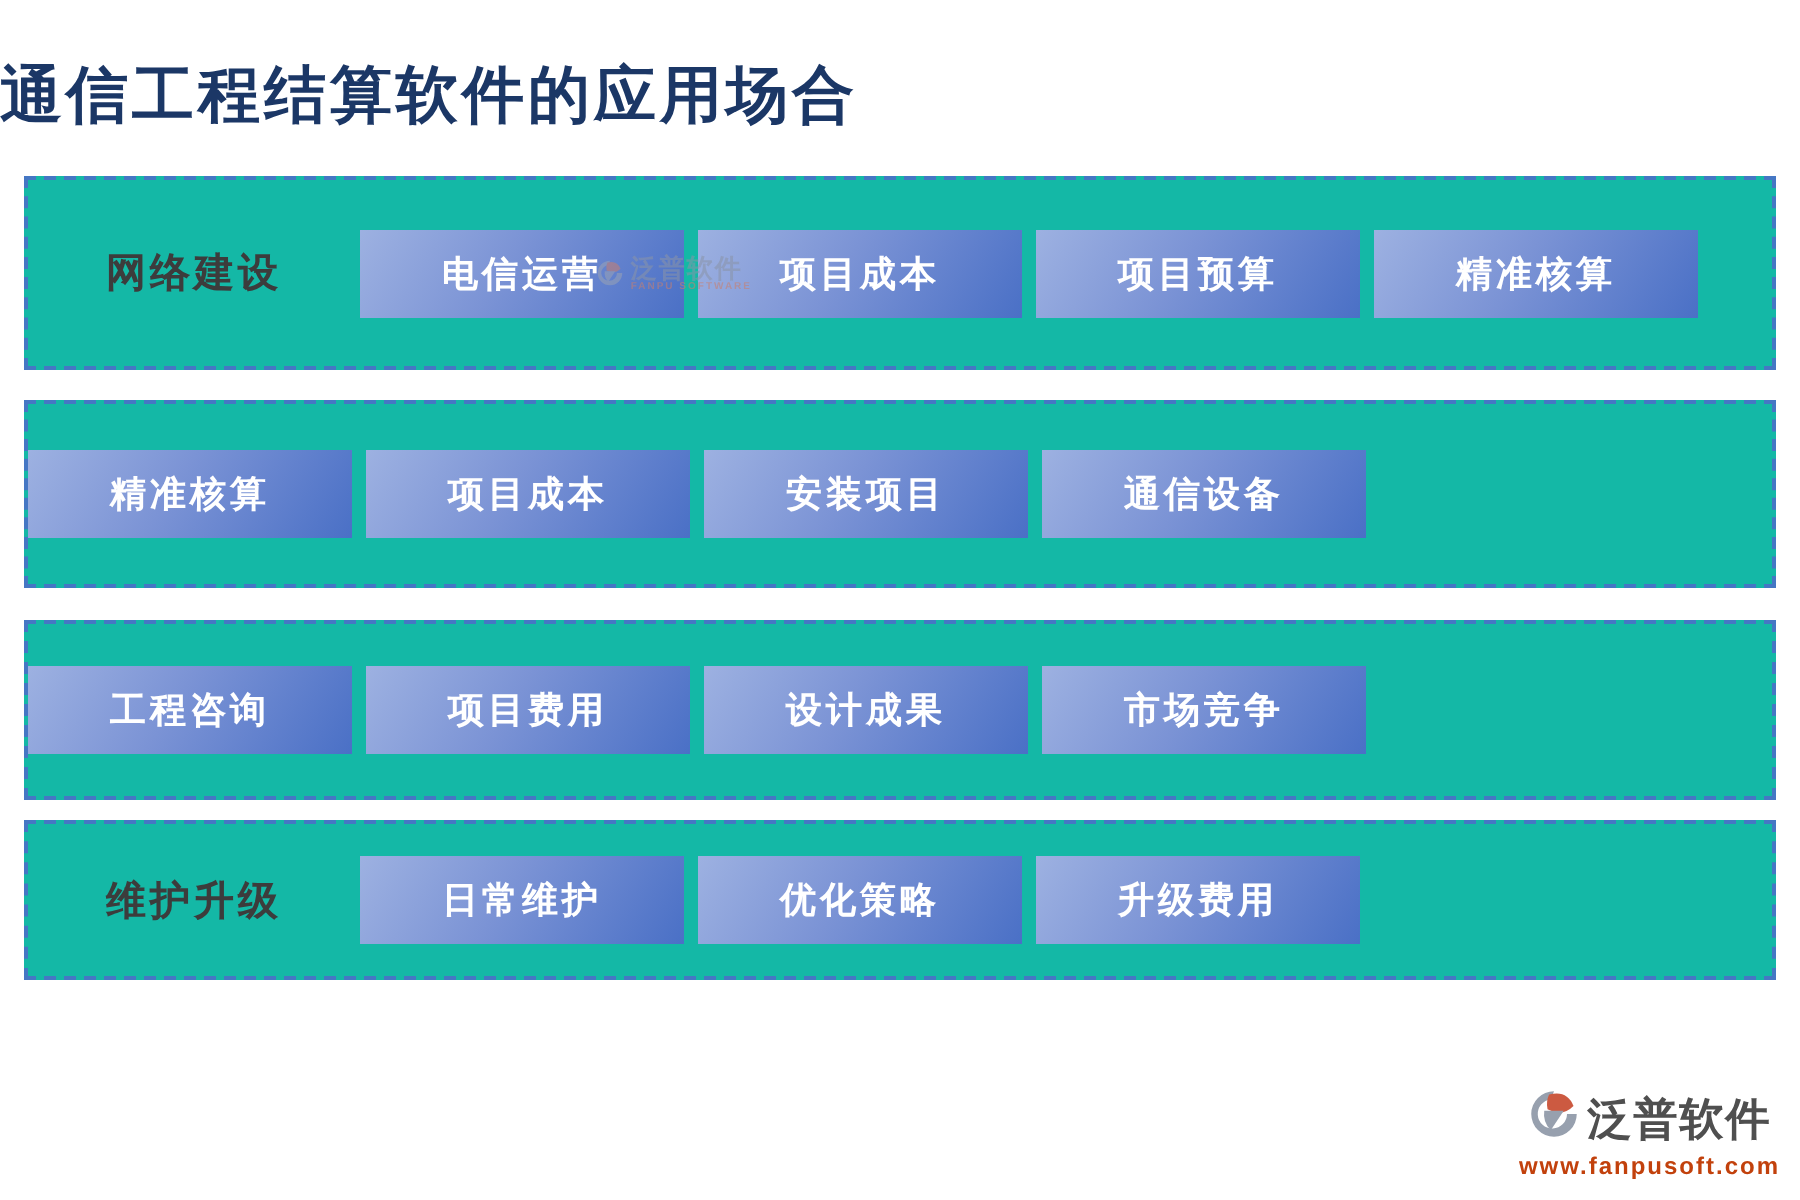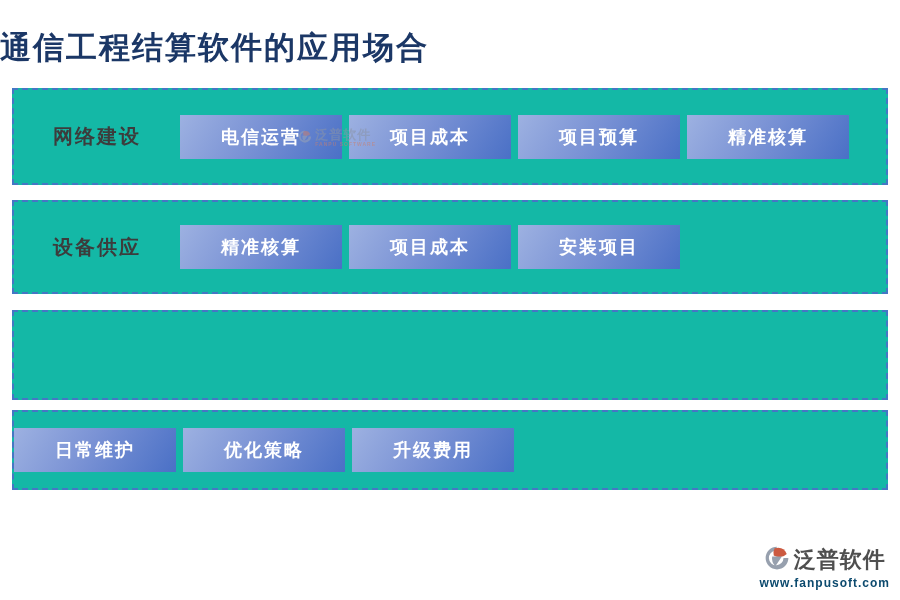--- a/index.html
+++ b/index.html
@@ -40,21 +40,21 @@
     z-index:2;white-space:nowrap;
   }
   .wm svg{display:block;}
   .wm-text{display:flex;flex-direction:column;line-height:1;}
   .wm-name{font-size:13px;font-weight:bold;color:#8a94a8;font-style:normal;letter-spacing:1px;}
   .wm-sub{font-size:5px;font-weight:bold;color:#c97f6e;font-style:normal;letter-spacing:1px;margin-top:1px;}
   
   .footer{position:absolute;right:10px;bottom:10px;text-align:center;}
   .brand-line{display:flex;align-items:center;justify-content:center;gap:4px;}
   .brand-name{font-size:22px;font-weight:bold;color:#4f4f4f;letter-spacing:1px;}
-  .brand-url{font-size:12px;font-weight:bold;color:#0c4a6e;letter-spacing:1px;margin-top:1px;}
+  .brand-url{font-size:12px;font-weight:bold;color:#c2410c;letter-spacing:1px;margin-top:1px;}
 </style>
 </head>
 <body>
 
 <div class="canvas">
   <h1 class="title">通信工程结算软件的应用场合</h1>
   <div class="rows">
       <div class="row">
         <div class="row-label">网络建设</div>
         <div class="chips">
@@ -68,30 +68,37 @@
                 <i class="wm-name">泛普软件</i>
                 <em class="wm-sub">FANPU SOFTWARE</em>
               </span>
             </span></div>
           <div class="chip">项目成本</div>
           <div class="chip">项目预算</div>
           <div class="chip">精准核算</div>
         </div>
       </div>
       <div class="row">
-        <div class="row-label">设备供应</div>
         <div class="chips">
           <div class="chip">精准核算</div>
           <div class="chip">项目成本</div>
           <div class="chip">安装项目</div>
+          <div class="chip">通信设备</div>
         </div>
       </div>
       <div class="row">
+        <div class="chips">
+          <div class="chip">工程咨询</div>
+          <div class="chip">项目费用</div>
+          <div class="chip">设计成果</div>
+          <div class="chip">市场竞争</div>
+        </div>
       </div>
       <div class="row">
+        <div class="row-label">维护升级</div>
         <div class="chips">
           <div class="chip">日常维护</div>
           <div class="chip">优化策略</div>
           <div class="chip">升级费用</div>
         </div>
       </div>
     </div>
 
   <div class="footer">
     <div class="brand-line">

